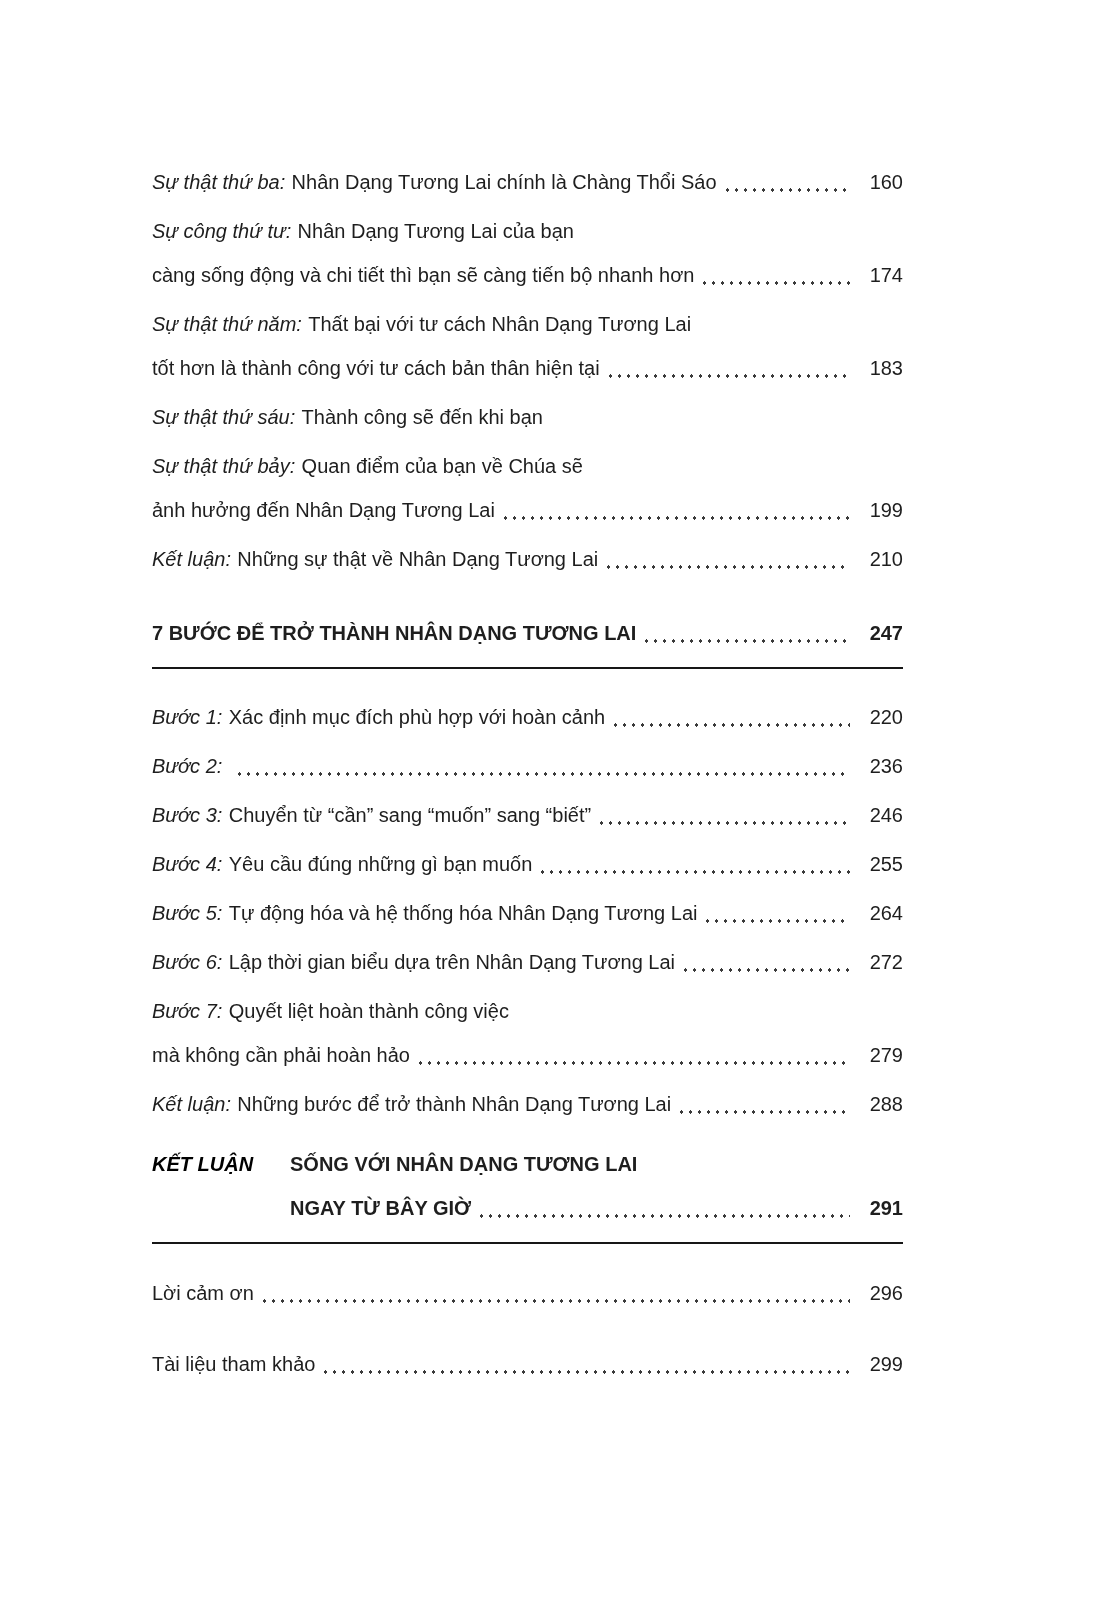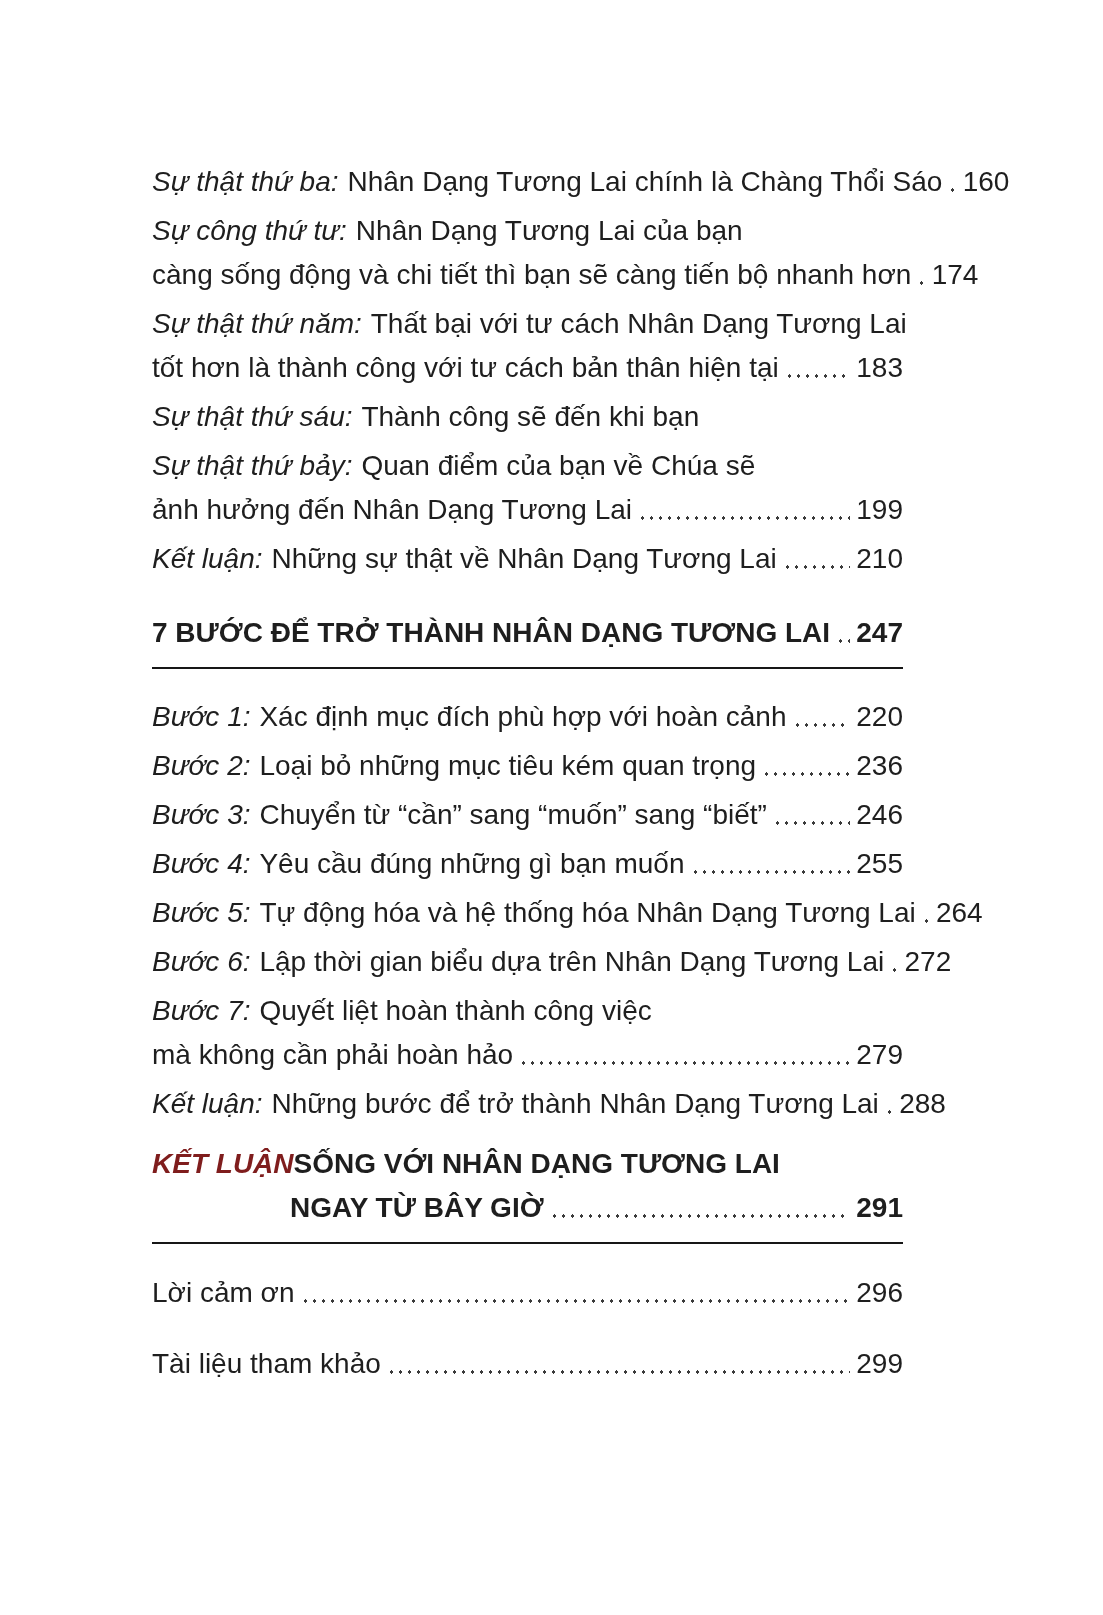--- a/index.html
+++ b/index.html
@@ -11,21 +11,21 @@
     color: #1e1e1e;
     position: relative;
     overflow: hidden;
   }
   .page {
     padding: 160px 200px 0 152px;
   }
   .row {
     display: flex;
     align-items: flex-end;
-    font-size: 28px;
+    font-size: 20px;
     line-height: 44px;
     color: #1e1e1e;
   }
   .entry { margin-bottom: 5px; }
   .prefix {
     font-style: italic;
     margin-right: 0.32em;
     white-space: nowrap;
   }
   .txt { white-space: nowrap; flex-shrink: 0; }
@@ -52,21 +52,21 @@
     border-top: 2px solid #161616;
     margin: 12px 0 26px 0;
     height: 0;
   }
   .steps { margin-bottom: 6px; }
   .conclusion { margin-top: 16px; }
   .concl-label {
     flex: 0 0 138px;
     font-weight: bold;
     font-style: italic;
-    color: #7f1d1d;
+    color: #000000;
     white-space: nowrap;
   }
   .concl-indent { flex: 0 0 138px; }
   .backmatter .row { font-weight: normal; }
   .backmatter .entry { margin-bottom: 6px; margin-top: 27px; }
 </style>
 </head>
 <body>
 
 <div class="page">
@@ -152,21 +152,20 @@
         <span class="prefix">Bước 1:</span>
         <span class="txt">Xác định mục đích phù hợp với hoàn cảnh</span>
         <span class="leader"></span>
         <span class="pagenum">220</span>
       </div>
     </div>
 
     <div class="entry">
       <div class="row">
         <span class="prefix">Bước 2:</span>
-        <span class="txt">Loại bỏ những mục tiêu kém quan trọng</span>
         <span class="leader"></span>
         <span class="pagenum">236</span>
       </div>
     </div>
 
     <div class="entry">
       <div class="row">
         <span class="prefix">Bước 3:</span>
         <span class="txt">Chuyển từ “cần” sang “muốn” sang “biết”</span>
         <span class="leader"></span>

